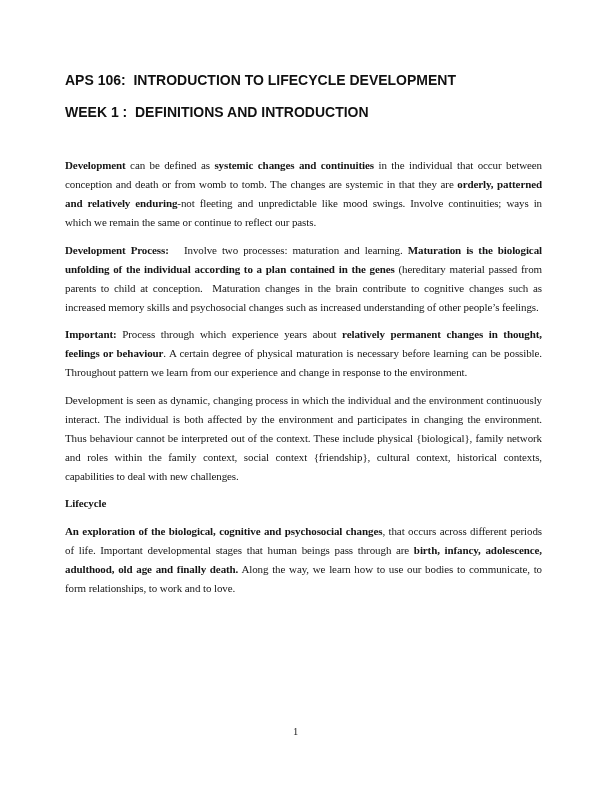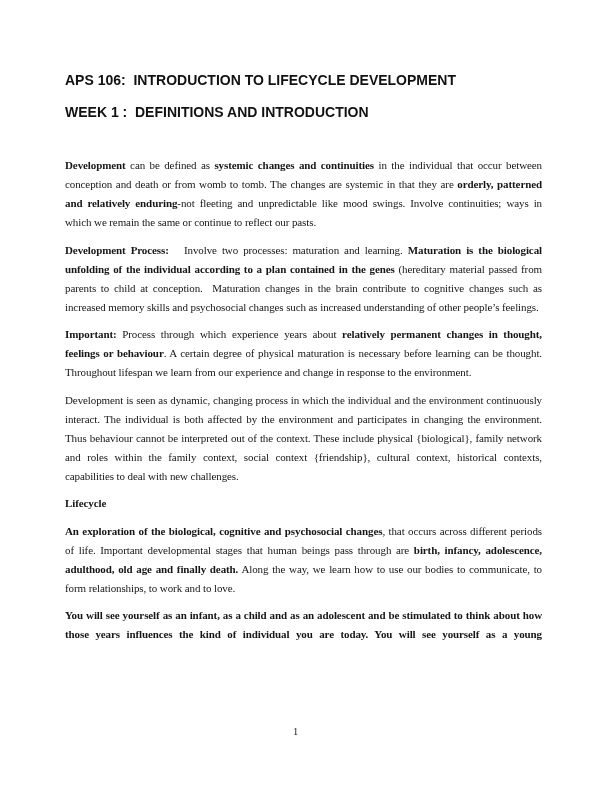--- a/index.html
+++ b/index.html
@@ -56,27 +56,26 @@
   <div class="content">
 
     <h1 class="doc-title">APS 106:&nbsp; INTRODUCTION TO LIFECYCLE DEVELOPMENT</h1>
 
     <h2 class="week-heading">WEEK 1 :&nbsp; DEFINITIONS AND INTRODUCTION</h2>
 
     <p class="para"><span class="b">Development</span><span> can be defined as </span><span class="b">systemic changes and continuities</span><span> in the individual that occur between conception and death or from womb to tomb. The changes are systemic in that they are </span><span class="b">orderly, patterned and relatively enduring</span><span>-not fleeting and unpredictable like mood swings. Involve continuities; ways in which we remain the same or continue to reflect our pasts.</span></p>
 
     <p class="para"><span class="b">Development Process:</span><span>&nbsp;&nbsp; Involve two processes: maturation and learning. </span><span class="b">Maturation is the biological unfolding of the individual according to a plan contained in the genes</span><span> (hereditary material passed from parents to child at conception.&nbsp; Maturation changes in the brain contribute to cognitive changes such as increased memory skills and psychosocial changes such as increased understanding of other people’s feelings.</span></p>
 
-    <p class="para"><span class="b">Important:</span><span> Process through which experience years about </span><span class="b">relatively permanent changes in thought, feelings or behaviour</span><span>. A certain degree of physical maturation is necessary before learning can be thought. Throughout lifespan we learn from our experience and change in response to the environment.</span></p>
+    <p class="para"><span class="b">Important:</span><span> Process through which experience years about </span><span class="b">relatively permanent changes in thought, feelings or behaviour</span><span>. A certain degree of physical maturation is necessary before learning can be possible. Throughout pattern we learn from our experience and change in response to the environment.</span></p>
 
     <p class="para"><span>Development is seen as dynamic, changing process in which the individual and the environment continuously interact. The individual is both affected by the environment and participates in changing the environment. Thus behaviour cannot be interpreted out of the context. These include physical {biological}, family network and roles within the family context, social context {friendship}, cultural context, historical contexts, capabilities to deal with new challenges.</span></p>
 
     <p class="para subheading"><span class="b">Lifecycle</span></p>
 
     <p class="para"><span class="b">An exploration of the biological, cognitive and psychosocial changes</span><span>, that occurs across different periods of life. Important developmental stages that human beings pass through are </span><span class="b">birth, infancy, adolescence, adulthood, old age and finally death.</span><span> Along the way, we learn how to use our bodies to communicate, to form relationships, to work and to love.</span></p>
 
 
-    <p class="para justify-last"><span class="b">You will see yourself as an infant, as a child and as an adolescent and be stimulated to think about how those years influences the kind of individual you are today. You will see yourself as a young</span></p>
 
   </div>
 
   <div class="pagenum">1</div>
 </div>
 
 </body></html>

